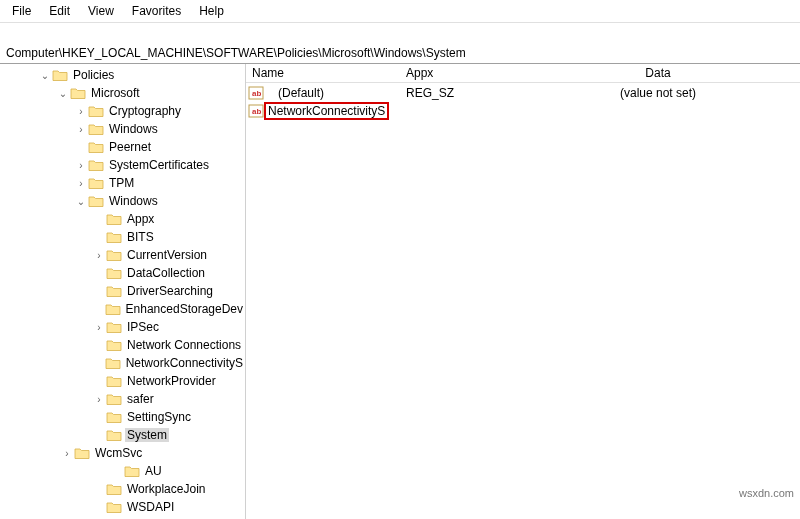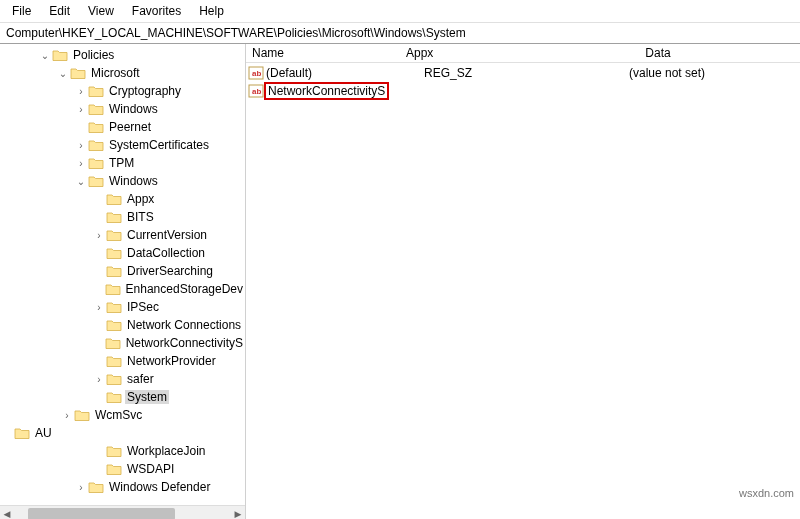--- a/index.html
+++ b/index.html
@@ -21,20 +21,21 @@
     }
     .menubar-item {
       padding: 2px 8px;
       cursor: default;
     }
     .addressbar {
       padding: 3px 6px;
       border-bottom: 1px solid #a0a0a0;
       background: #fff;
       font-size: 12px;
+      margin-top: 20px;
     }
     .content {
       display: flex;
       height: calc(100% - 42px);
     }
     .tree-pane {
       width: 246px;
       border-right: 1px solid #d0d0d0;
       overflow: hidden;
       padding-top: 2px;
@@ -326,32 +327,41 @@
         </span>
       <span class="tree-label">safer</span>
     </div>
     <div class="tree-node" style="padding-left:92px">
       <span class="expander none"></span>
       <span class="folder-icon">
           <svg width="16" height="14">
             <use href="#folder-g"></use>
           </svg>
         </span>
+      <span class="tree-label">SettingSync</span>
+    </div>
+    <div class="tree-node" style="padding-left:92px">
+      <span class="expander none"></span>
+      <span class="folder-icon">
+          <svg width="16" height="14">
+            <use href="#folder-g"></use>
+          </svg>
+        </span>
       <span class="tree-label selected">System</span>
     </div>
     <div class="tree-node" style="padding-left:60px">
       <span class="expander closed"></span>
       <span class="folder-icon">
           <svg width="16" height="14">
             <use href="#folder-g"></use>
           </svg>
         </span>
       <span class="tree-label">WcmSvc</span>
     </div>
-    <div class="tree-node" style="">
+    <div class="tree-node" style="padding-left:110px">
       <span class="expander none"></span>
       <span class="folder-icon">
           <svg width="16" height="14">
             <use href="#folder-g"></use>
           </svg>
         </span>
       <span class="tree-label">AU</span>
     </div>
     <div class="tree-node" style="padding-left:92px">
       <span class="expander none"></span>
@@ -394,21 +404,21 @@
       <div class="col-type">Appx</div>
       <div class="col-data">Data</div>
     </div>
     <div class="list-body">
       <div class="list-row">
         <span class="val-icon">
             <svg width="16" height="14">
               <use href="#reg-sz-g"></use>
             </svg>
           </span>
-        <span class="col-name" style="padding-left:2px;width:160px">(Default)</span>
+        <span class="col-name" style="padding-left:14px;width:142px">(Default)</span>
         <span class="col-type">REG_SZ</span>
         <span class="col-data">(value not set)</span>
       </div>
       <div class="list-row">
         <span class="val-icon">
             <svg width="16" height="14">
               <use href="#reg-sz-g"></use>
             </svg>
           </span>
         <span class="highlight-box">NetworkConnectivityS</span>

